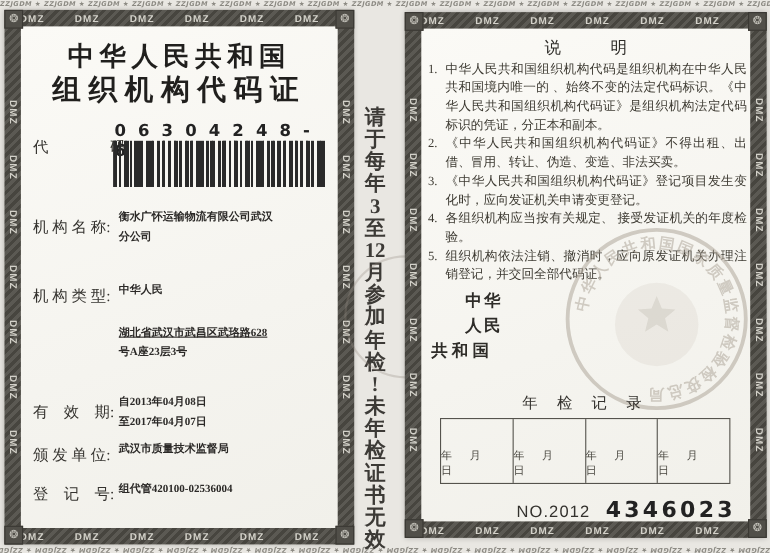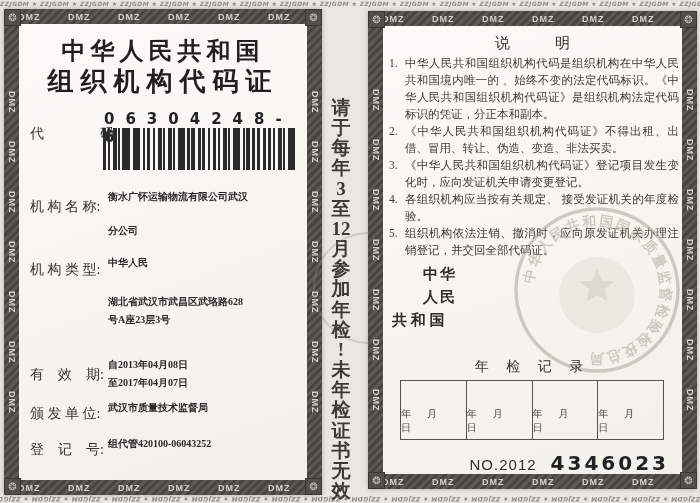--- a/index.html
+++ b/index.html
@@ -131,37 +131,37 @@
 
     <div class="lp-title1">中华人民共和国</div>
     <div class="lp-title2">组织机构代码证</div>
 
     <div class="lbl" style="top:116px;">代　　　　码:</div>
     <div class="code-digits">06304248-6</div>
     <div class="barcode"></div>
 
     <div class="lbl" style="top:189px;">机 构 名 称:</div>
     <div class="val" style="top:181px;">衡水广怀运输物流有限公司武汉</div>
-    <div class="val" style="top:199px;margin-top:16px;">分公司</div>
+    <div class="val" style="top:199px;">分公司</div>
 
     <div class="lbl" style="top:252px;">机 构 类 型:</div>
     <div class="val" style="top:247px;">中华人民</div>
 
-    <div class="val" style="top:286px;">湖北省武汉市武昌区武珞路628</div>
+    <div class="val" style="top:286px;text-decoration:underline;">湖北省武汉市武昌区武珞路628</div>
     <div class="val" style="top:304px;">号A座23层3号</div>
 
     <div class="lbl" style="top:357px;">有　效　期:</div>
     <div class="val" style="top:349px;">自2013年04月08日</div>
     <div class="val" style="top:367px;">至2017年04月07日</div>
 
     <div class="lbl" style="top:396px;">颁 发 单 位:</div>
     <div class="val" style="top:392px;">武汉市质量技术监督局</div>
 
     <div class="lbl" style="top:432px;">登　记　号:</div>
-    <div class="val" style="top:428px;">组代管420100-06043252</div>
+    <div class="val" style="top:428px;">组代管420100-02536004</div>
   </div>
 
   <div class="spine">
     <span>请</span>
     <span>于</span>
     <span>每</span>
     <span>年</span>
     <span>3</span>
     <span>至</span>
     <span>12</span>

